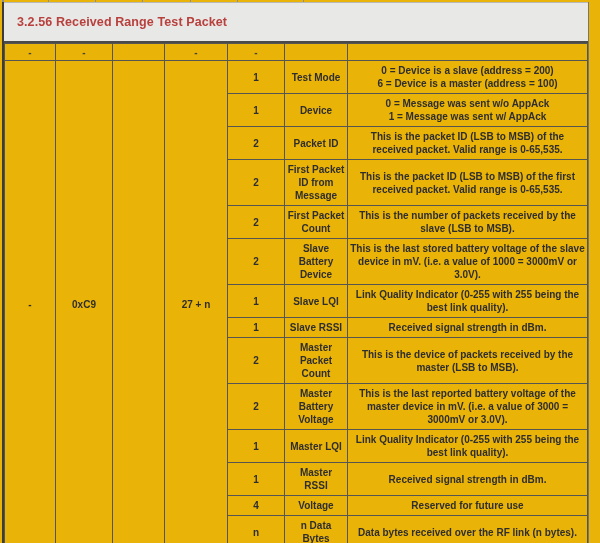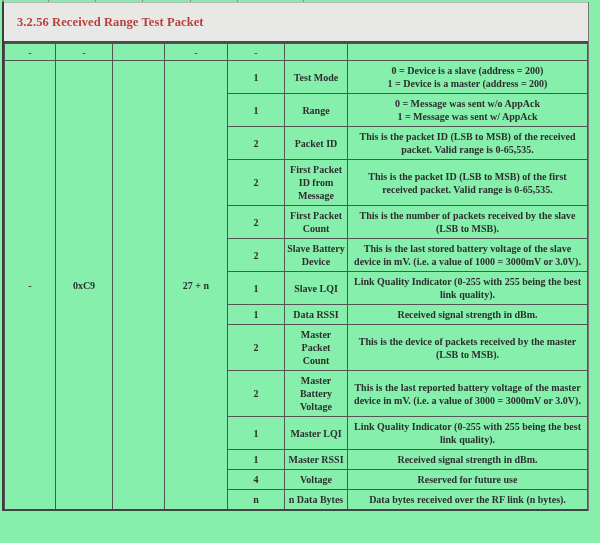--- a/index.html
+++ b/index.html
@@ -1,21 +1,21 @@
 <!DOCTYPE html>
 <html><head>
 <meta charset="utf-8">
 <style>
   html,body{margin:0;padding:0;}
   body{
     width:600px;height:543px;background:#ffffff;
     font-family:"Liberation Sans","DejaVu Sans",sans-serif;
     position:relative;overflow:hidden;
   }
-  .page{position:absolute;inset:0;background:#86efac;font-family:Liberation Serif, serif;}
+  .page{position:absolute;inset:0;background:#eab308;}
 
   
   .top-remnant{position:absolute;left:0;top:0;width:600px;height:3px;}
   .top-remnant i{position:absolute;top:0;width:1px;height:3px;background:#8e8e8e;display:block;}
 
   .doc-box{
     position:absolute;left:2px;top:2px;width:587px;
     border-left:2px solid #3c3c3c;
     border-right:1px solid #767674;
     box-sizing:border-box;
@@ -94,25 +94,25 @@
         </tr>
 
         <tr>
           <td class="merged" rowspan="14">-</td>
           <td class="merged" rowspan="14">0xC9</td>
           <td class="merged" rowspan="14"></td>
           <td class="merged" rowspan="14">27 + n</td>
           <td class="bytes">1</td>
           <td class="fname">Test Mode</td>
           <td class="desc">0 = Device is a slave (address = 200)
-1 = Device is a master (address = 200)</td>
+6 = Device is a master (address = 100)</td>
         </tr>
         <tr>
           <td class="bytes">1</td>
-          <td class="fname">Range</td>
+          <td class="fname">Device</td>
           <td class="desc">0 = Message was sent w/o AppAck
 1 = Message was sent w/ AppAck</td>
         </tr>
         <tr>
           <td class="bytes">2</td>
           <td class="fname">Packet ID</td>
           <td class="desc">This is the packet ID (LSB to MSB) of the received packet.  Valid range is 0-65,535.</td>
         </tr>
         <tr>
           <td class="bytes">2</td>
@@ -129,21 +129,21 @@
           <td class="fname">Slave Battery Device</td>
           <td class="desc">This is the last stored battery voltage of the slave device in mV.  (i.e. a value of 1000 = 3000mV or 3.0V).</td>
         </tr>
         <tr>
           <td class="bytes">1</td>
           <td class="fname">Slave LQI</td>
           <td class="desc">Link Quality Indicator (0-255 with 255 being the best link quality).</td>
         </tr>
         <tr>
           <td class="bytes">1</td>
-          <td class="fname">Data RSSI</td>
+          <td class="fname">Slave RSSI</td>
           <td class="desc">Received signal strength in dBm.</td>
         </tr>
         <tr>
           <td class="bytes">2</td>
           <td class="fname">Master Packet Count</td>
           <td class="desc">This is the device of packets received by the master (LSB to MSB).</td>
         </tr>
         <tr>
           <td class="bytes">2</td>
           <td class="fname">Master Battery Voltage</td>

